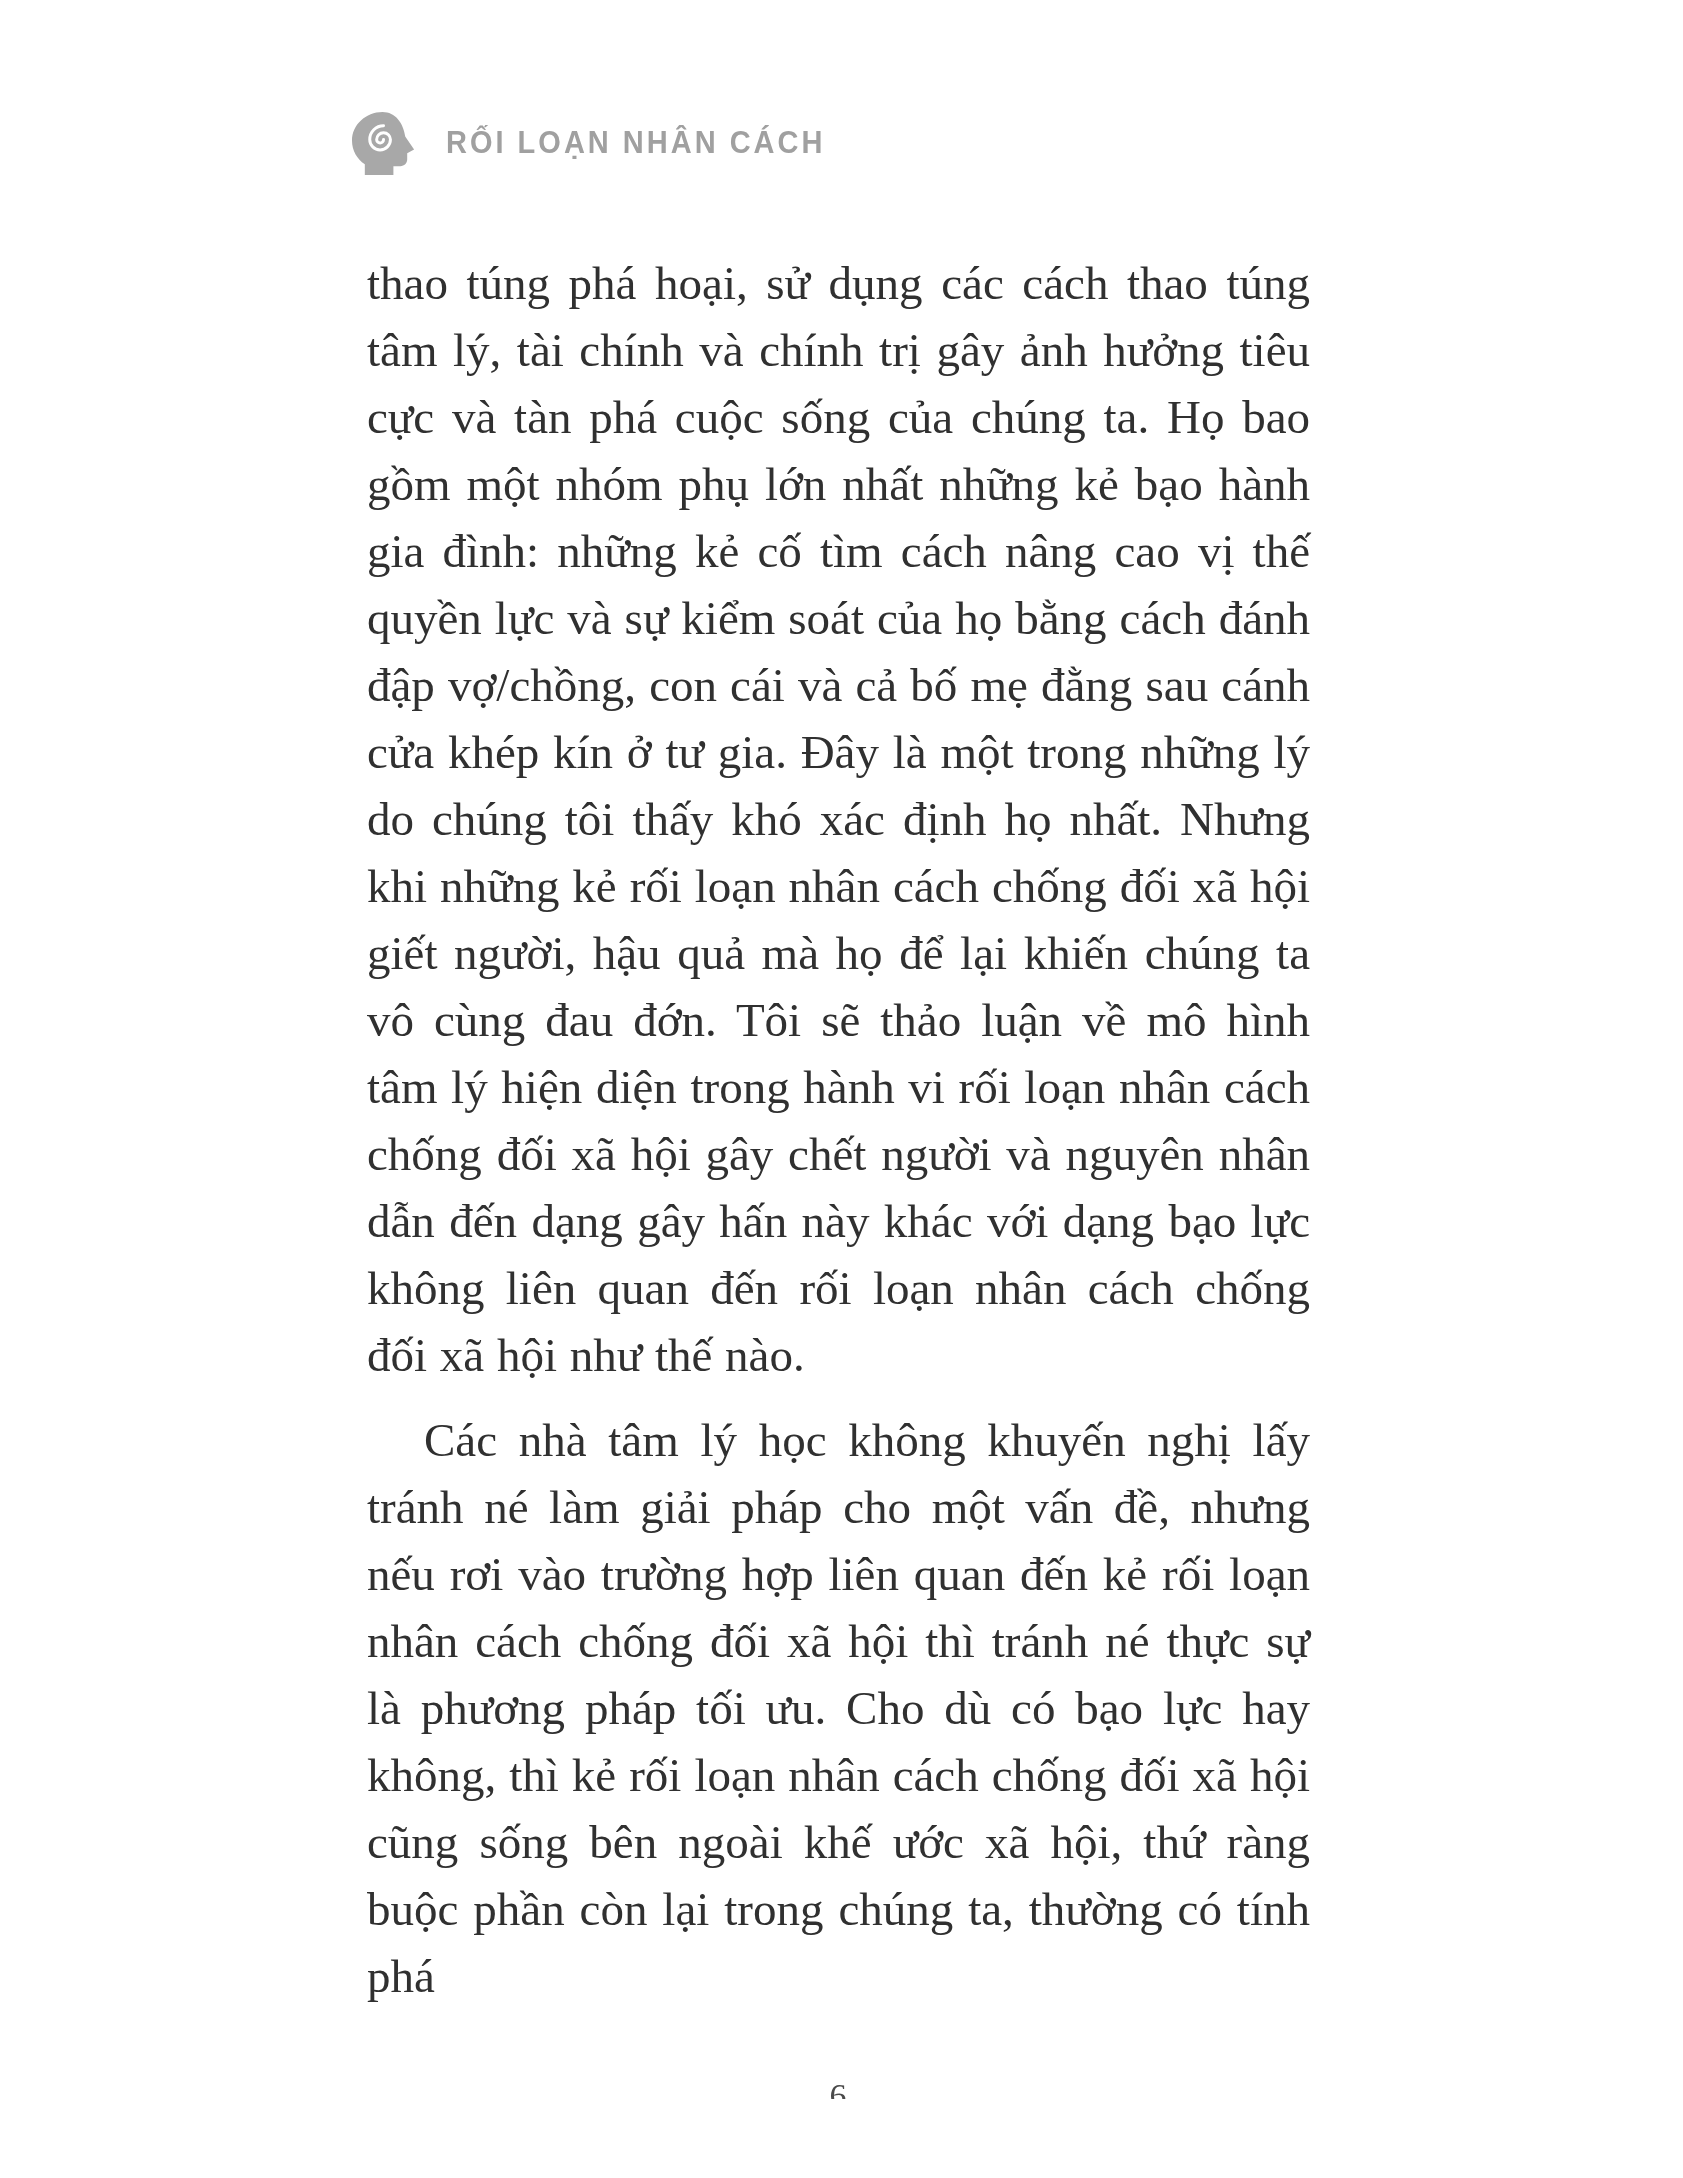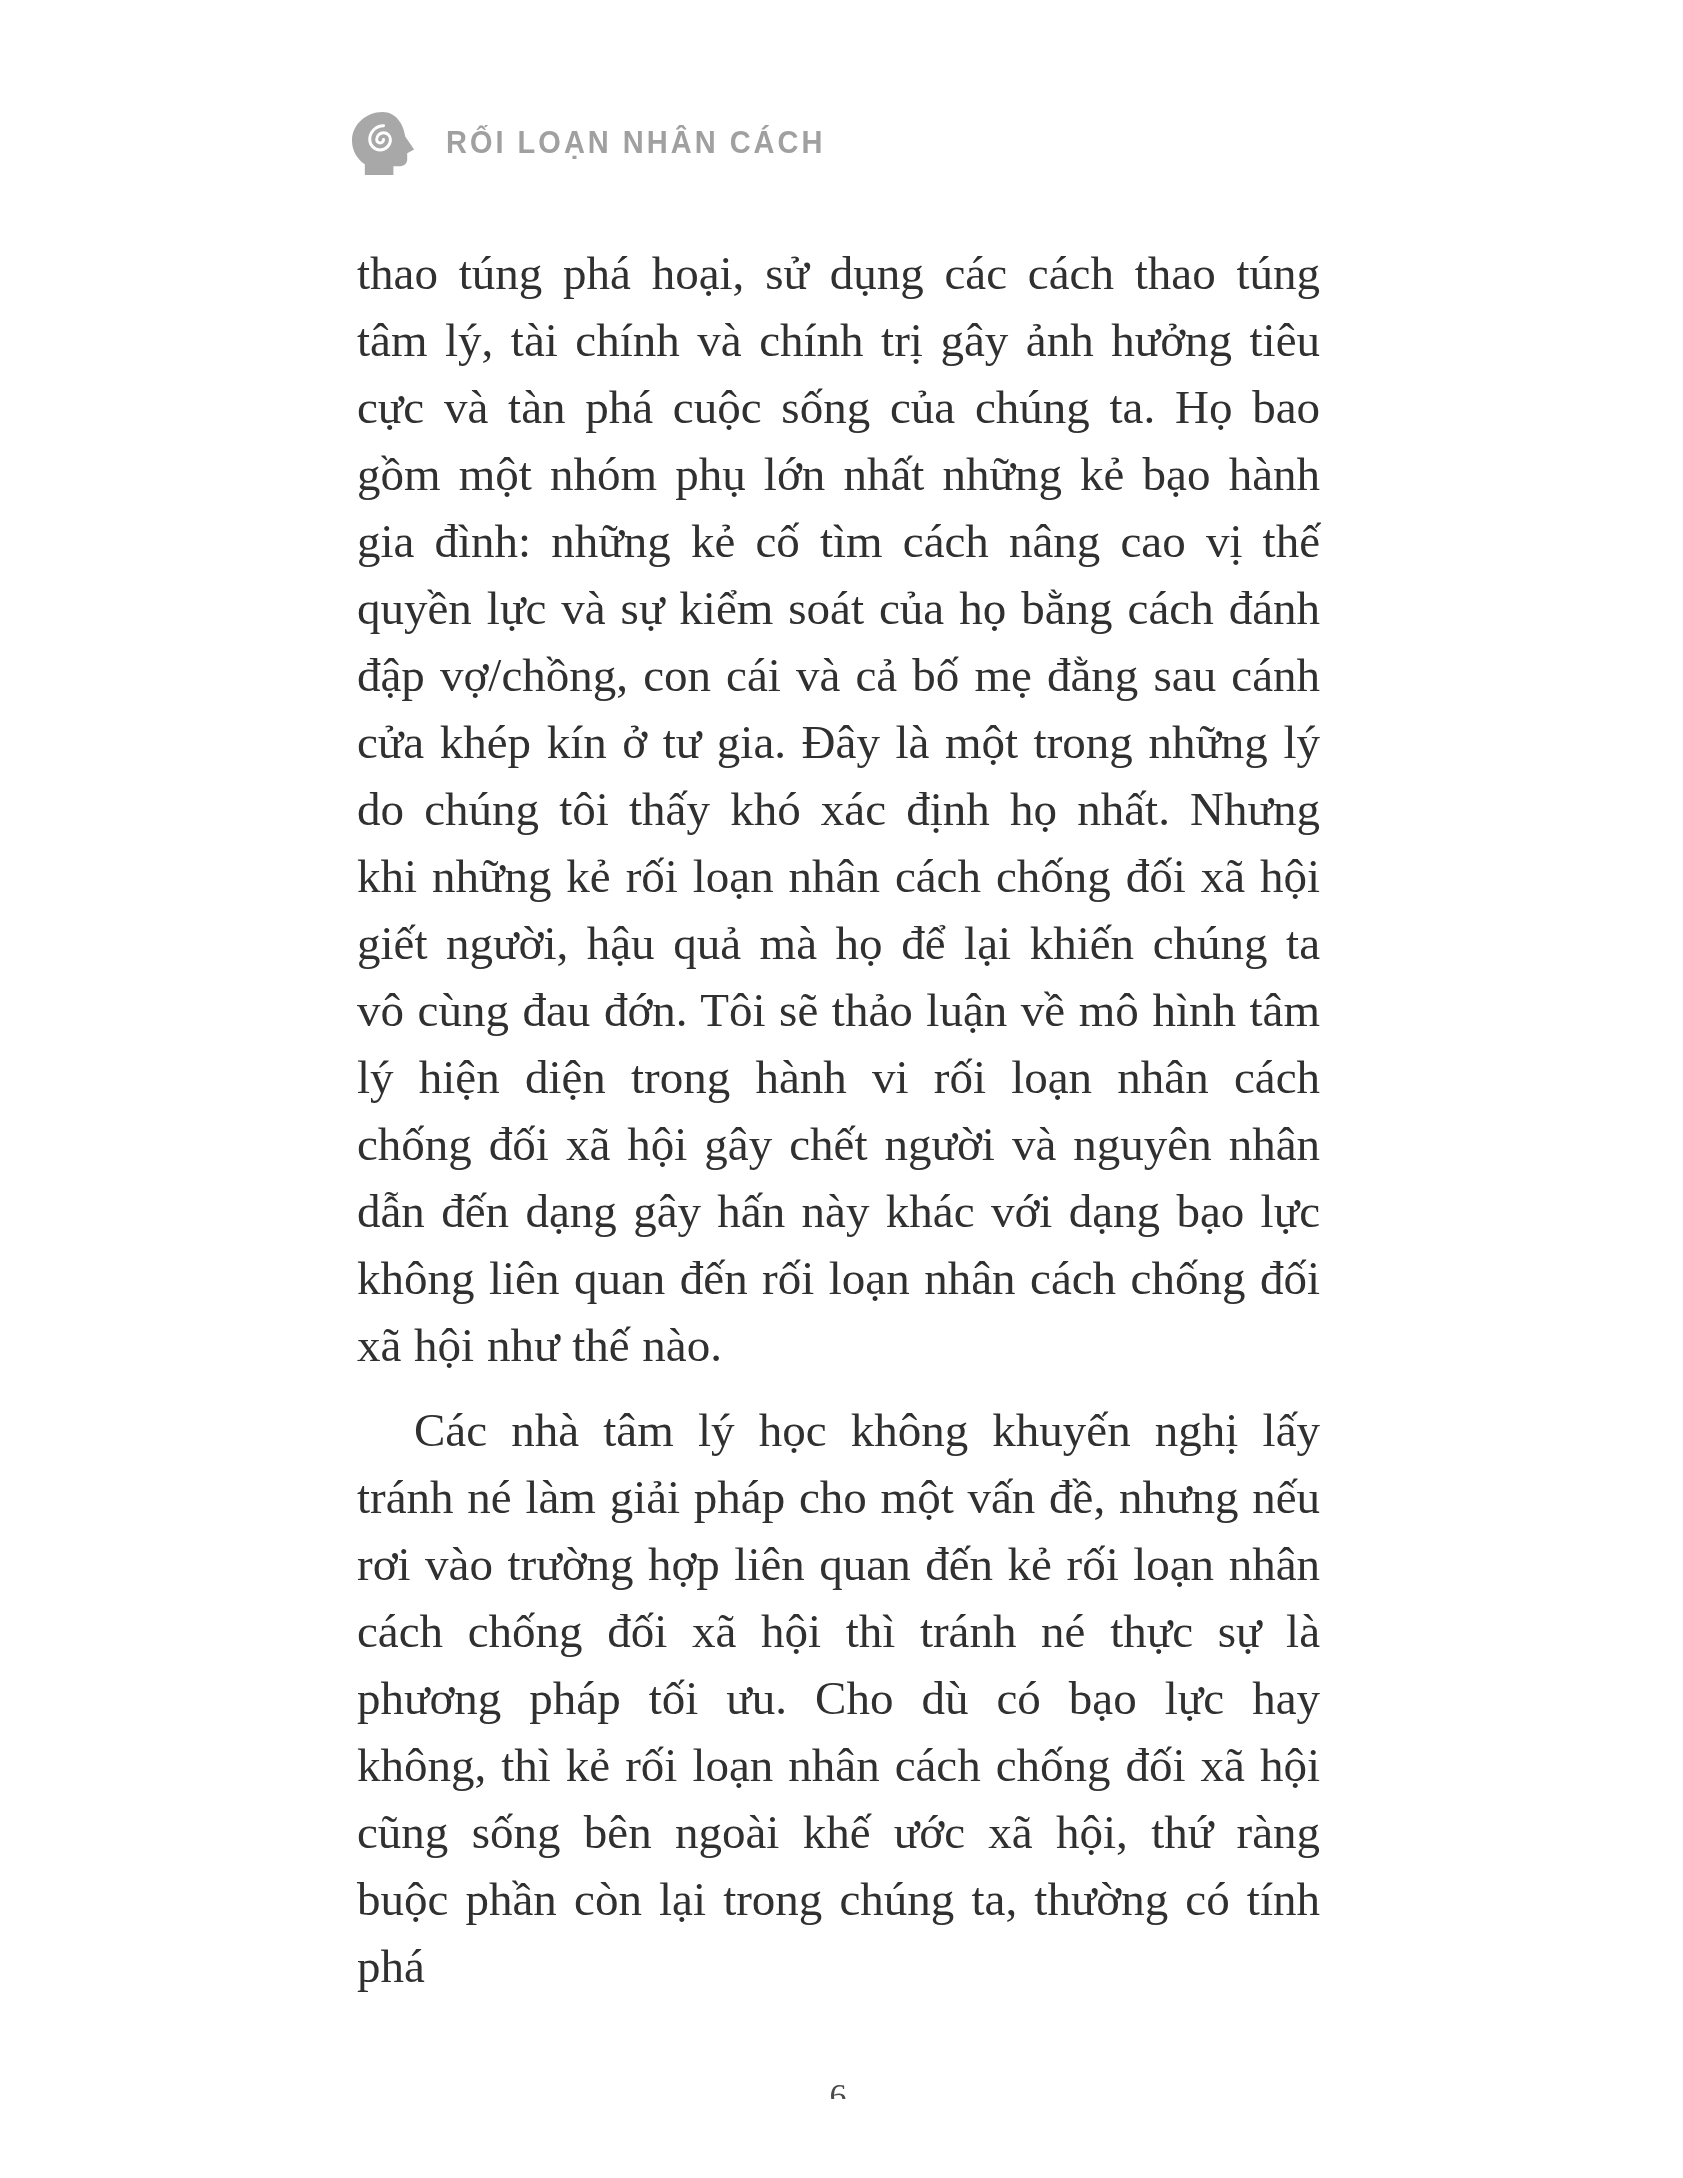--- a/index.html
+++ b/index.html
@@ -45,21 +45,21 @@
     top: 234px;
     left: 351px;
     width: 975px;
     font-size: 47px;
     line-height: 67px;
     color: #303030;
     text-align: justify;
     word-spacing: 1px;
   }
   .body-text p {
-    margin: 6px;
+    margin: 16px;
   }
   .body-text p + p {
     margin-top: 18px;
     text-indent: 57px;
   }
   
   .page-footer {
     position: absolute;
     top: 2077px;
     left: 351px;

